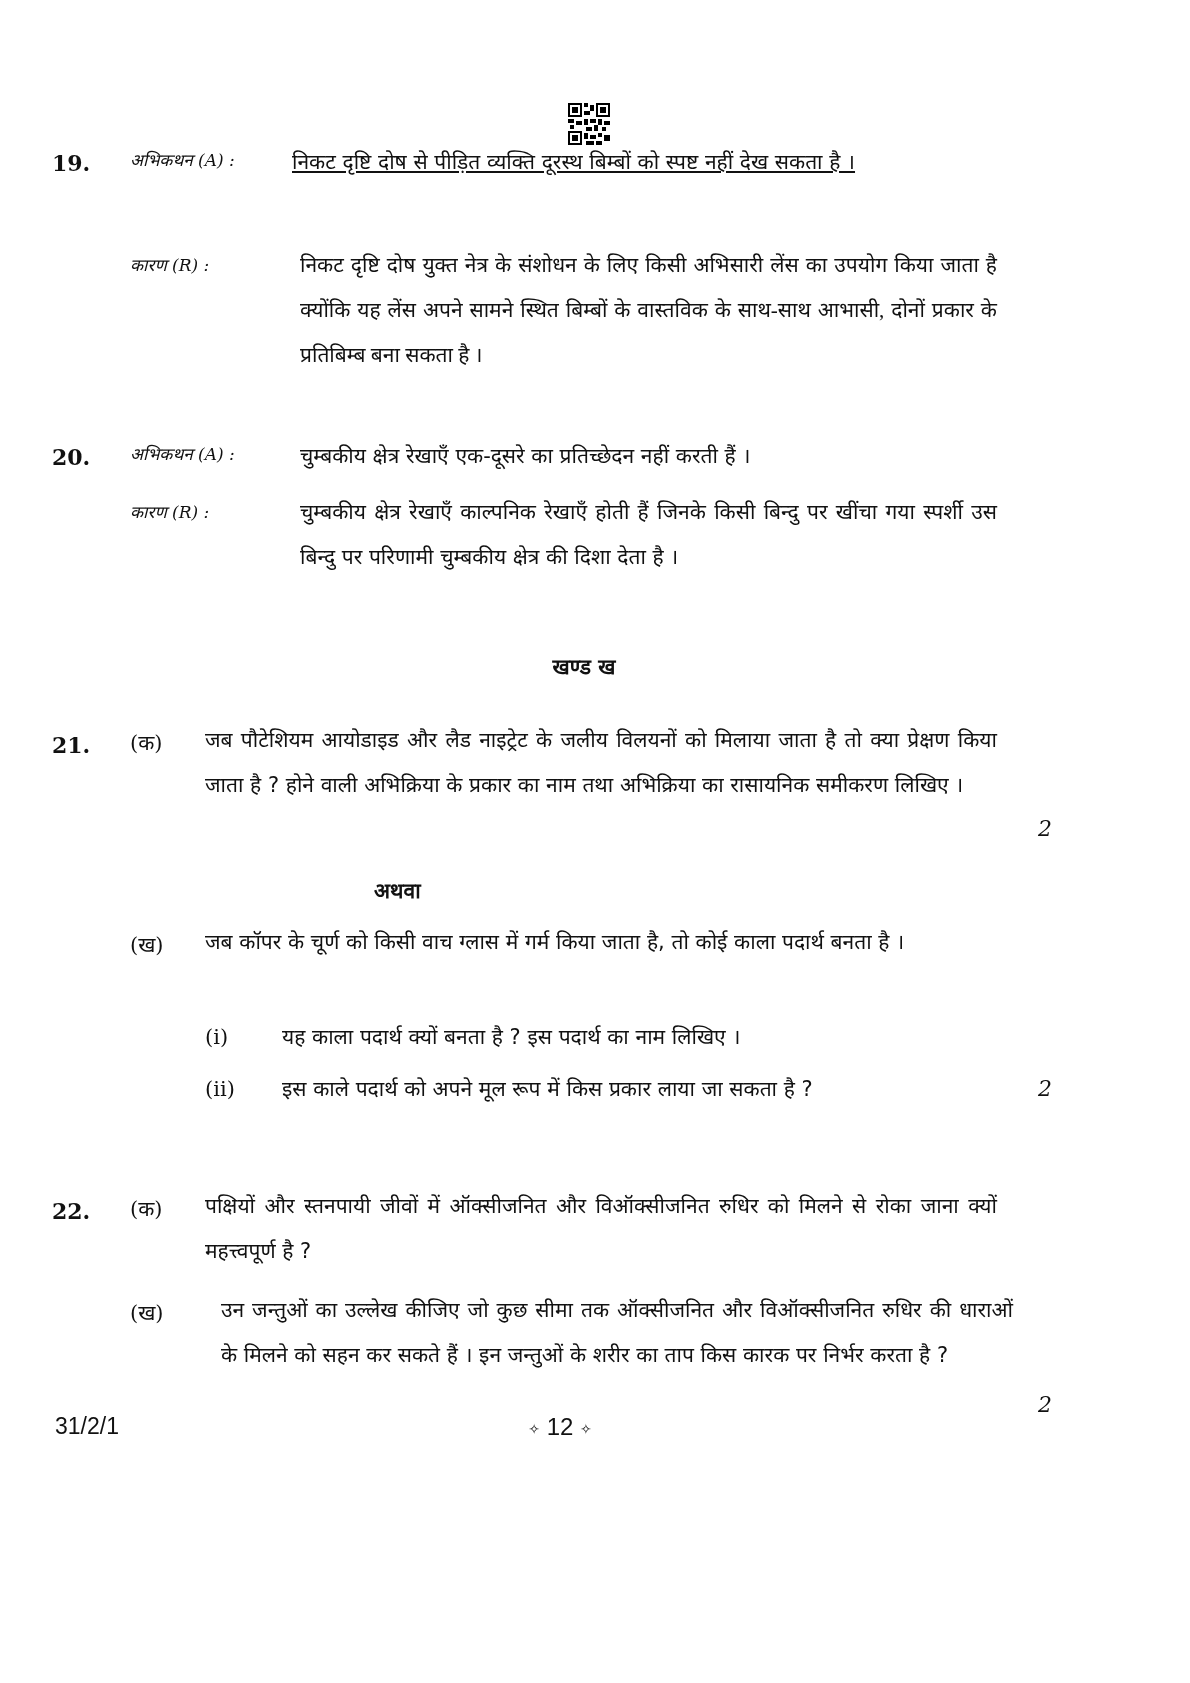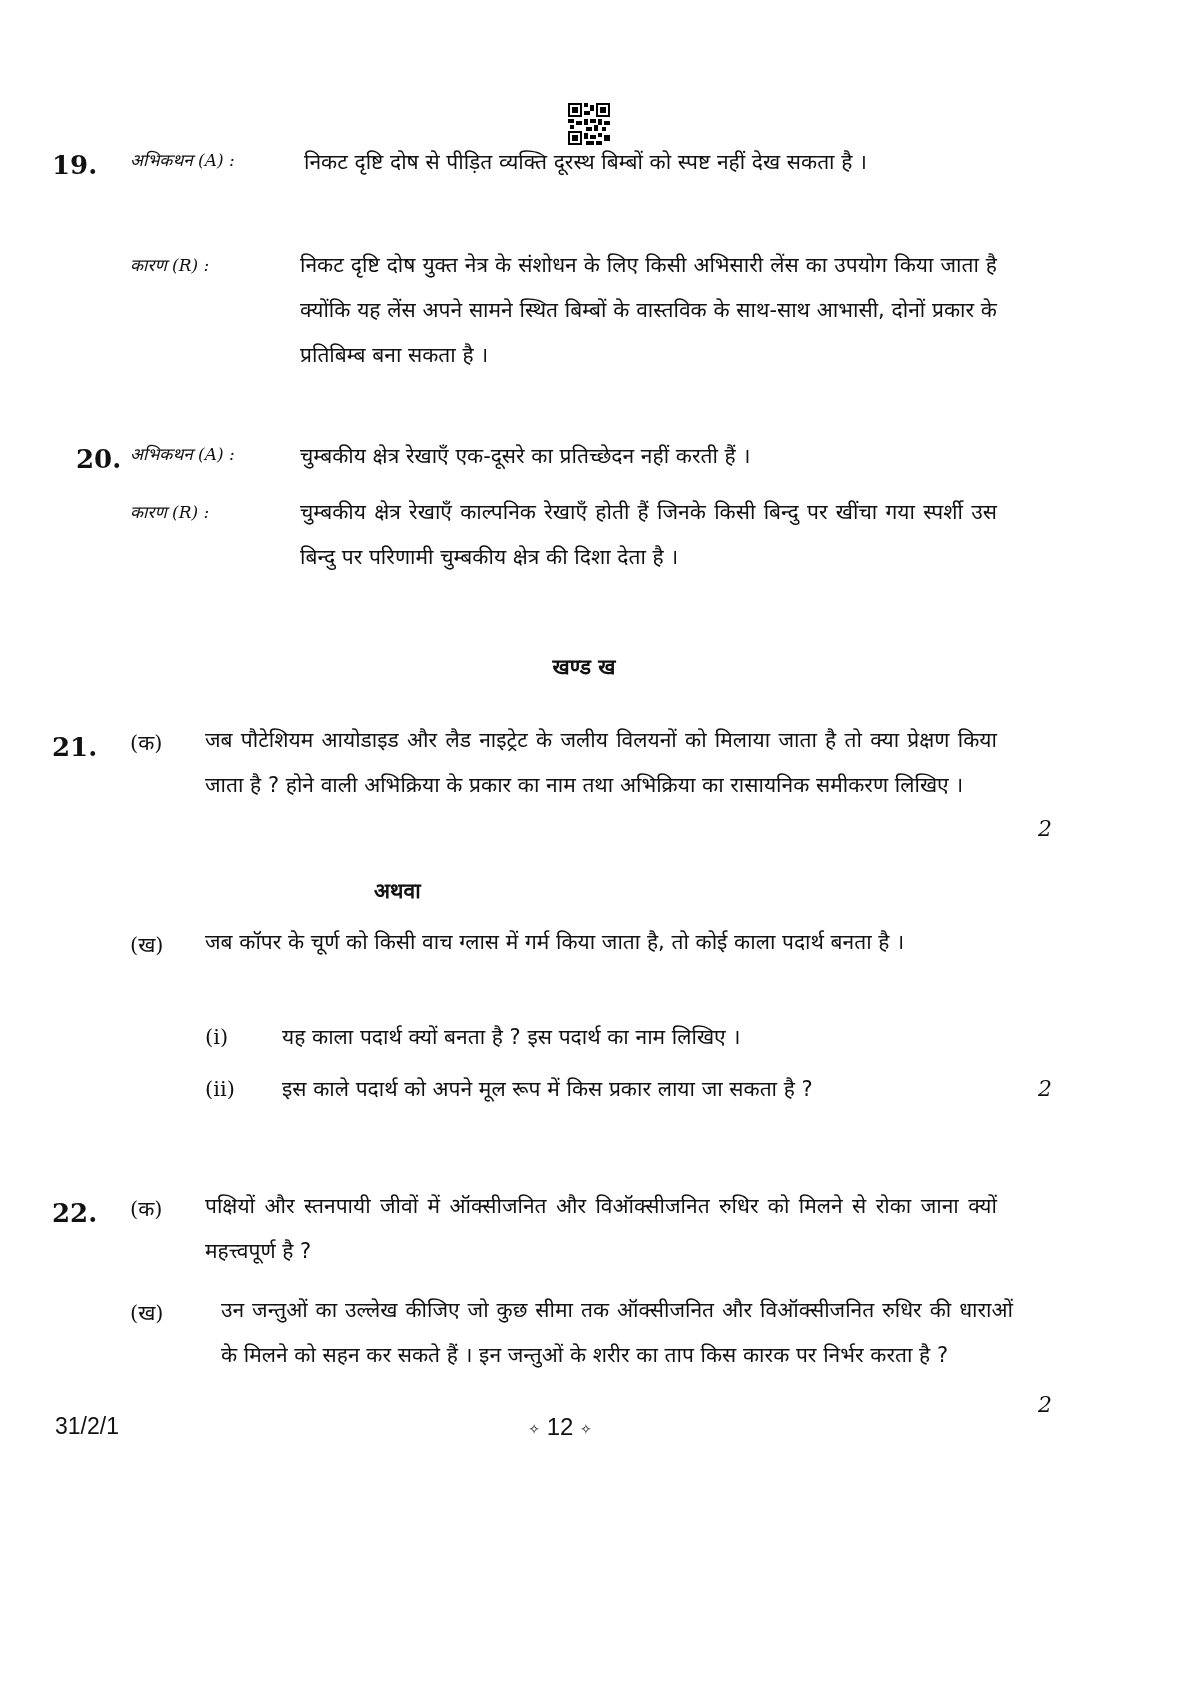--- a/index.html
+++ b/index.html
@@ -5,21 +5,21 @@
   html, body { margin: 0; padding: 0; background: #ffffff; }
   body {
     width: 1190px; height: 1683px; position: relative; overflow: hidden;
     font-family: "DejaVu Sans", sans-serif; color: #111111;
   }
   .qr {
     position: absolute; left: 568px; top: 103px; width: 42px; height: 42px;
   }
   .abs { position: absolute; }
   .qnum {
-    font-family: "DejaVu Serif", serif; font-weight: bold; font-size: 26px;
+    font-family: "DejaVu Serif", serif; font-weight: bold; font-size: 22px;
   }
   .label {
     font-family: "DejaVu Serif", serif; font-style: italic; font-size: 17px;
   }
   .body-text {
     font-size: 21px; line-height: 45px; text-align: justify;
   }
   .part {
     font-family: "DejaVu Serif", serif; font-size: 21px;
   }
@@ -65,25 +65,25 @@
       <rect x="11" y="16" width="3" height="2"></rect>
     <rect x="15" y="15" width="2" height="2"></rect>
       <rect x="18" y="16" width="3" height="3"></rect>
       <rect x="9" y="19" width="4" height="2"></rect>
     <rect x="14" y="19" width="3" height="2"></rect>
   </g>
 </svg>
 
 <div class="abs qnum" style="left:52px;top:150px;">19.</div>
 <div class="abs label" style="left:130px;top:148px;">अभिकथन (A) :</div>
-<div class="abs body-text" style="left:304px;top:140px;width:697px;">निकट दृष्टि दोष से पीड़ित व्यक्ति दूरस्थ बिम्बों को स्पष्ट नहीं देख सकता है ।</div>
+<div class="abs body-text" style="left:292px;top:140px;width:697px;text-decoration:underline;">निकट दृष्टि दोष से पीड़ित व्यक्ति दूरस्थ बिम्बों को स्पष्ट नहीं देख सकता है ।</div>
 <div class="abs label" style="left:130px;top:253px;">कारण (R) :</div>
-<div class="abs body-text" style="left:300px;top:243px;width:697px;">निकट दृष्टि दोष युक्त नेत्र के संशोधन के लिए किसी अभिसारी लेंस का उपयोग किया जाता है क्योंकि यह लेंस अपने सामने स्थित बिम्बों के वास्तविक के साथ-साथ आभासी, दोनों प्रकार के प्रतिबिम्ब बना सकता है ।</div>
+<div class="abs body-text" style="left:300px;top:243px;width:697px;font-family:Liberation Serif, serif;">निकट दृष्टि दोष युक्त नेत्र के संशोधन के लिए किसी अभिसारी लेंस का उपयोग किया जाता है क्योंकि यह लेंस अपने सामने स्थित बिम्बों के वास्तविक के साथ-साथ आभासी, दोनों प्रकार के प्रतिबिम्ब बना सकता है ।</div>
 
-<div class="abs qnum" style="left:52px;top:444px;margin-left:24px;">20.</div>
+<div class="abs qnum" style="left:52px;top:444px;">20.</div>
 <div class="abs label" style="left:130px;top:442px;">अभिकथन (A) :</div>
 <div class="abs body-text" style="left:300px;top:434px;width:697px;">चुम्बकीय क्षेत्र रेखाएँ एक-दूसरे का प्रतिच्छेदन नहीं करती हैं ।</div>
 <div class="abs label" style="left:130px;top:500px;">कारण (R) :</div>
 <div class="abs body-text" style="left:300px;top:490px;width:697px;">चुम्बकीय क्षेत्र रेखाएँ काल्पनिक रेखाएँ होती हैं जिनके किसी बिन्दु पर खींचा गया स्पर्शी उस बिन्दु पर परिणामी चुम्बकीय क्षेत्र की दिशा देता है ।</div>
 
 <div class="abs heading" style="left:0;top:652px;width:1100px;">खण्ड ख</div>
 
 <div class="abs qnum" style="left:52px;top:732px;">21.</div>
 <div class="abs part" style="left:130px;top:728px;">(क)</div>
 <div class="abs body-text" style="left:205px;top:718px;width:792px;">जब पौटेशियम आयोडाइड और लैड नाइट्रेट के जलीय विलयनों को मिलाया जाता है तो क्या प्रेक्षण किया जाता है ? होने वाली अभिक्रिया के प्रकार का नाम तथा अभिक्रिया का रासायनिक समीकरण लिखिए ।</div>

